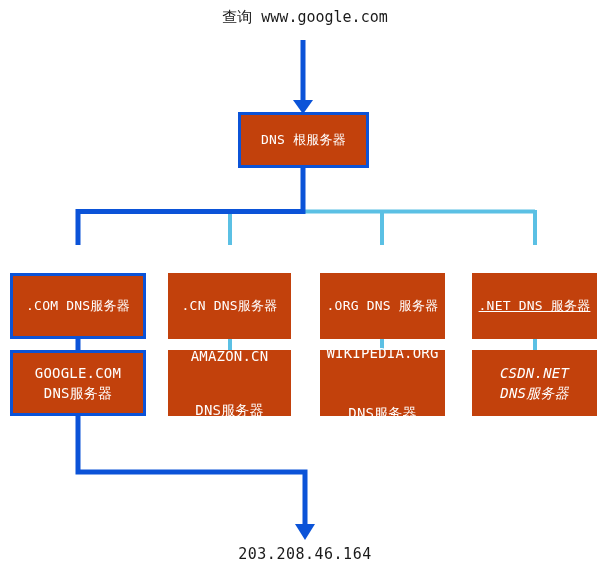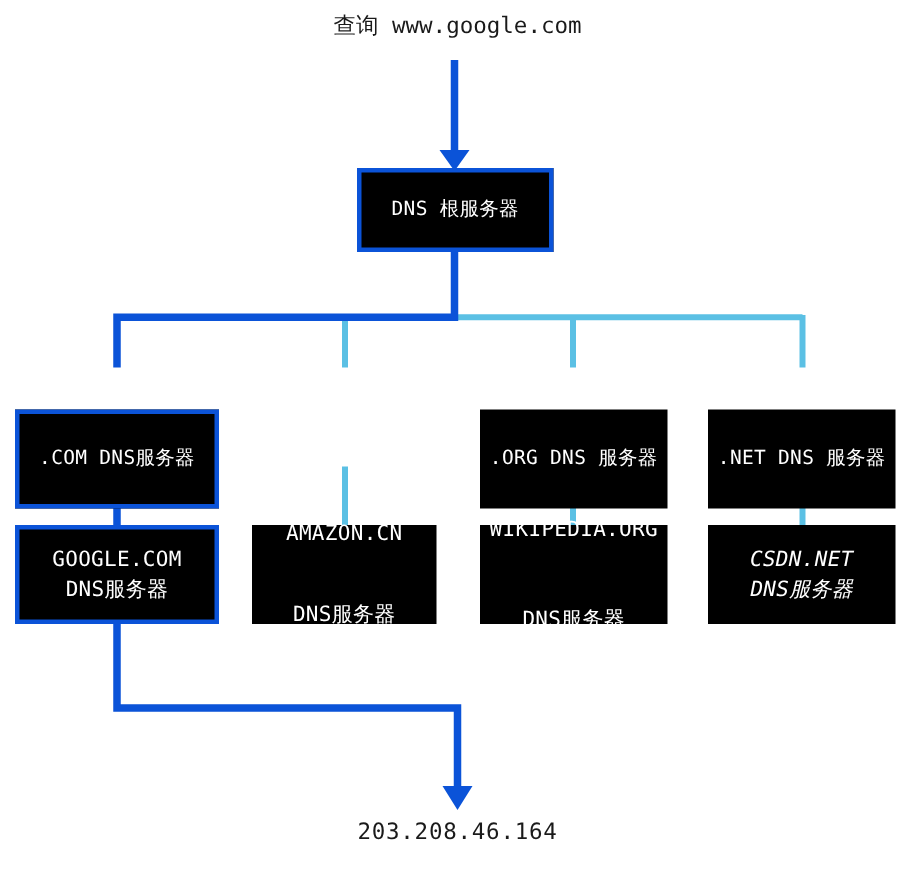--- a/index.html
+++ b/index.html
@@ -30,21 +30,21 @@
     top: 0;
     width: 610px;
     height: 580px;
     z-index: 1;
   }
 
   
   .node {
     position: absolute;
     box-sizing: border-box;
-    background: #000000;
+    background: #c2410c;
     color: #ffffff;
     display: flex;
     flex-direction: column;
     align-items: center;
     justify-content: center;
     text-align: center;
     z-index: 3;
     line-height: 1.45;
     letter-spacing: 0.2px;
   }
@@ -69,21 +69,21 @@
   
   .tld {
     top: 245px;
     height: 66px;
     font-size: 13px;
     margin-top: 28px;
   }
   #node-tld-com { left: 10px;  width: 136px; }
   #node-tld-cn  { left: 168px; width: 123px; }
   #node-tld-org { left: 320px; width: 125px; }
-  #node-tld-net { left: 472px; width: 125px; }
+  #node-tld-net { left: 472px; width: 125px; text-decoration: underline; }
 
   
   .sld {
     top: 350px;
     height: 66px;
     font-size: 14px;
   }
   #node-sld-google { left: 10px;  width: 136px; }
   #node-sld-amazon { left: 168px; width: 123px; gap: 33px; }
   #node-sld-wiki   { left: 320px; width: 125px; gap: 40px; }
@@ -142,20 +142,23 @@
   <div class="plain-label" id="label-query">查询 www.google.com</div>
 
   <div class="node active" id="node-root">
     <span class="node-line">DNS 根服务器</span>
   </div>
 
   <div class="node tld active" id="node-tld-com">
     <span class="node-line">.COM DNS服务器</span>
   </div>
 
+  <div class="node tld" id="node-tld-cn">
+    <span class="node-line">.CN DNS服务器</span>
+  </div>
 
   <div class="node tld" id="node-tld-org">
     <span class="node-line">.ORG DNS 服务器</span>
   </div>
 
   <div class="node tld" id="node-tld-net">
     <span class="node-line">.NET DNS 服务器</span>
   </div>
 
   <div class="node sld active" id="node-sld-google">

